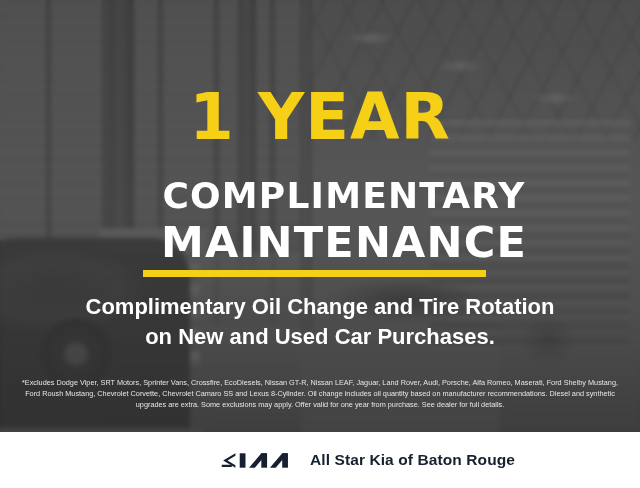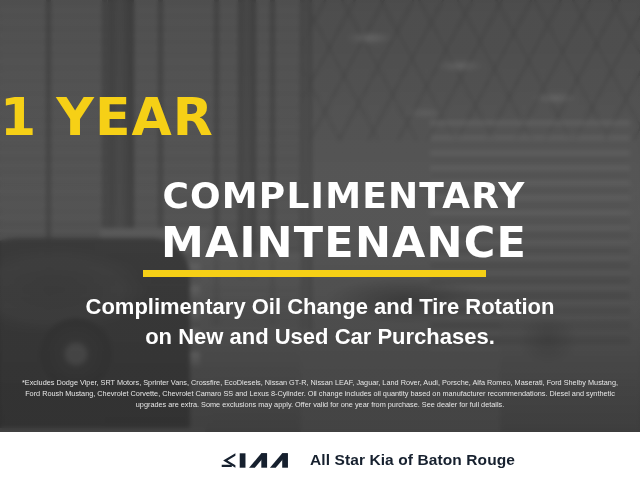--- a/index.html
+++ b/index.html
@@ -134,24 +134,24 @@
     position: absolute;
     left: 0; top: 0;
     width: 640px;
     height: 432px;
   }
 
   .headline-year {
     position: absolute;
     left: 0; top: 76px;
     width: 640px;
-    text-align: left;
+    text-align: center;
     font-family: "DejaVu Sans", sans-serif;
     font-weight: 700;
-    font-size: 52px;
+    font-size: 64px;
     line-height: 82px;
     letter-spacing: 1px;
     color: #F6D016;
     white-space: nowrap;
   }
 
   .headline-line2,
   .headline-line3 {
     position: absolute;
     left: 0;

